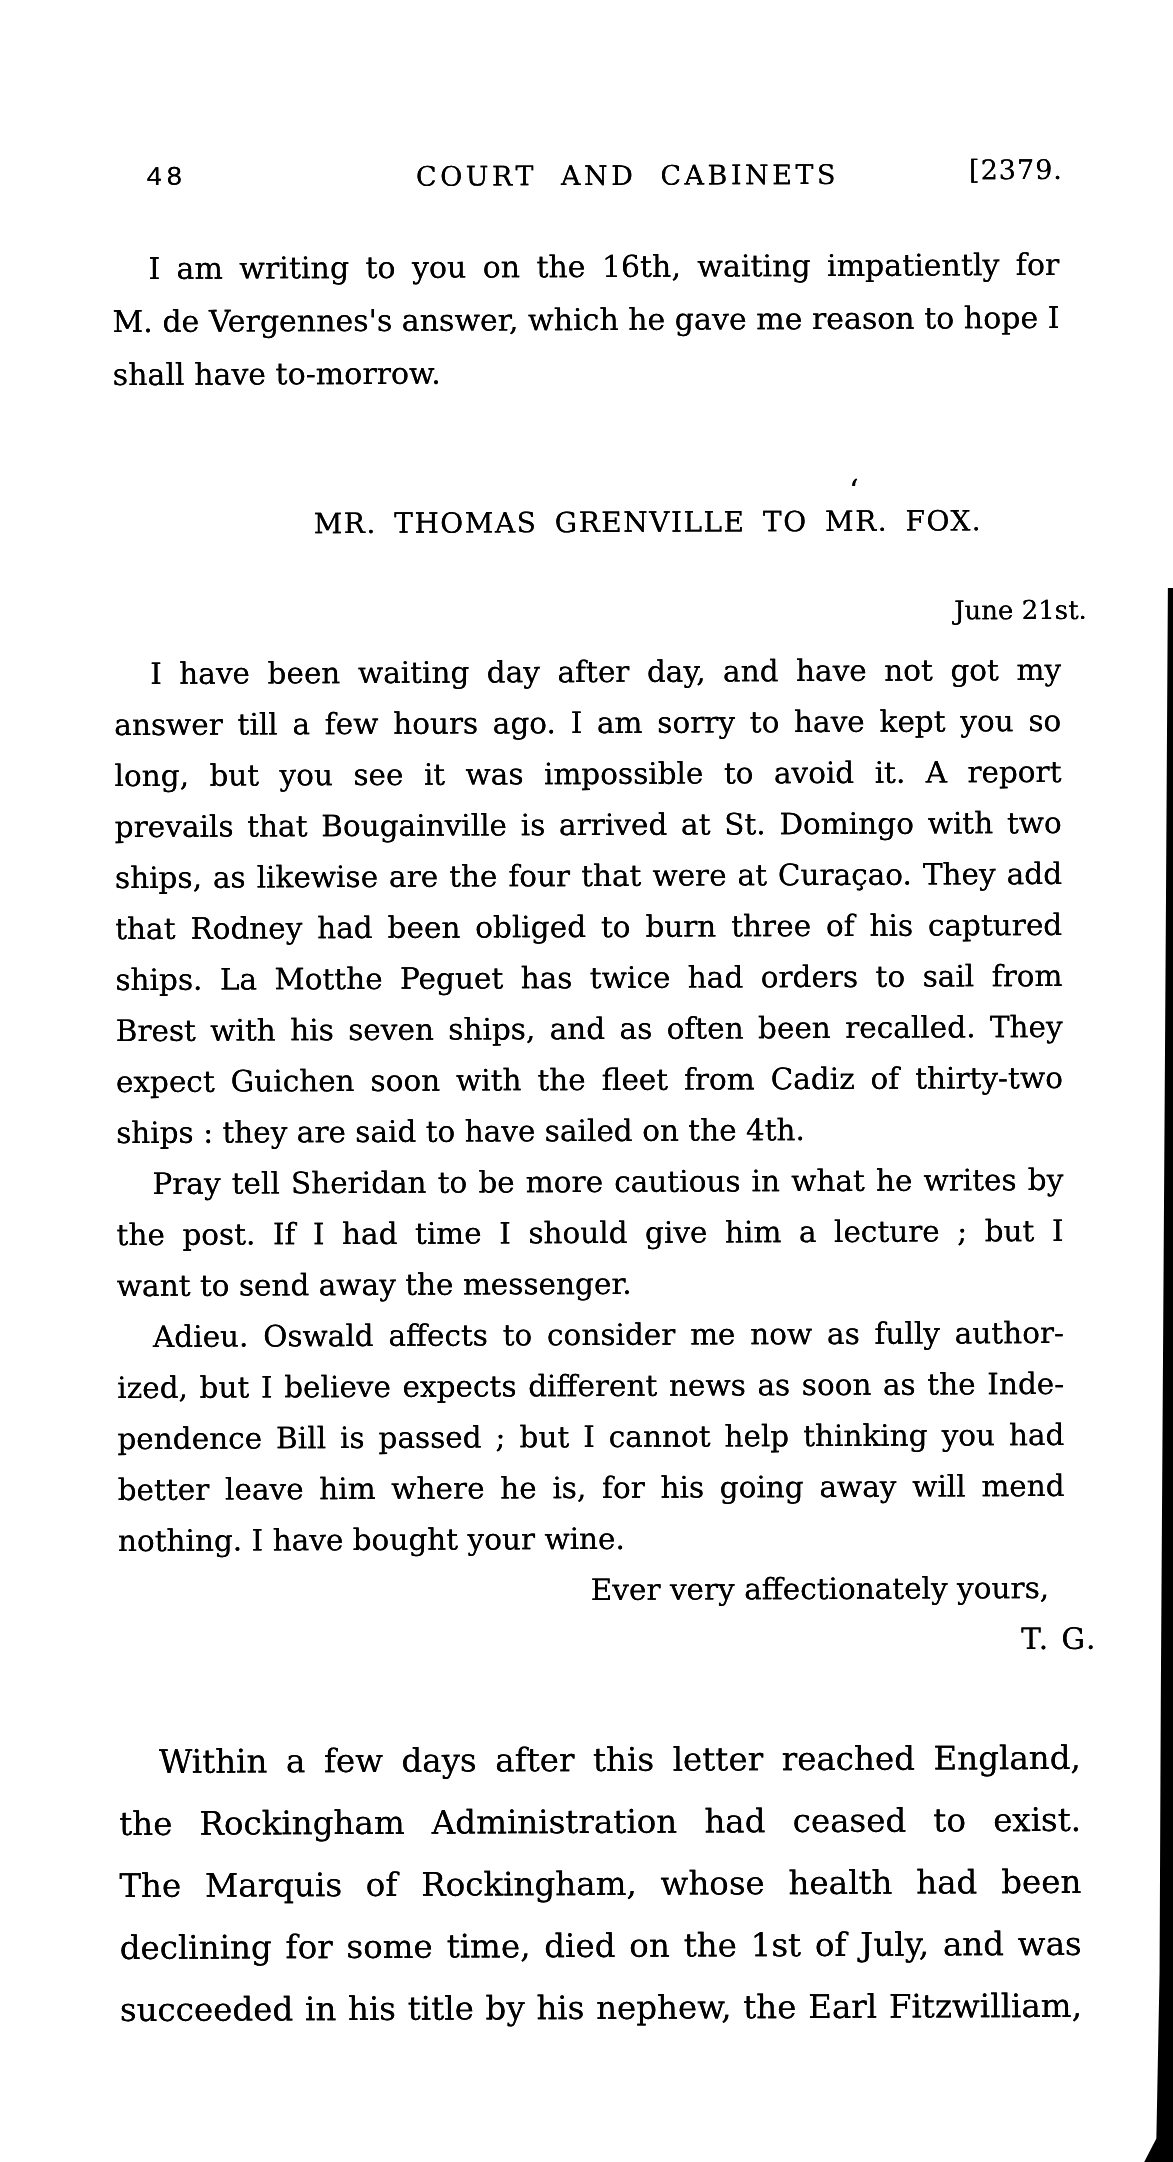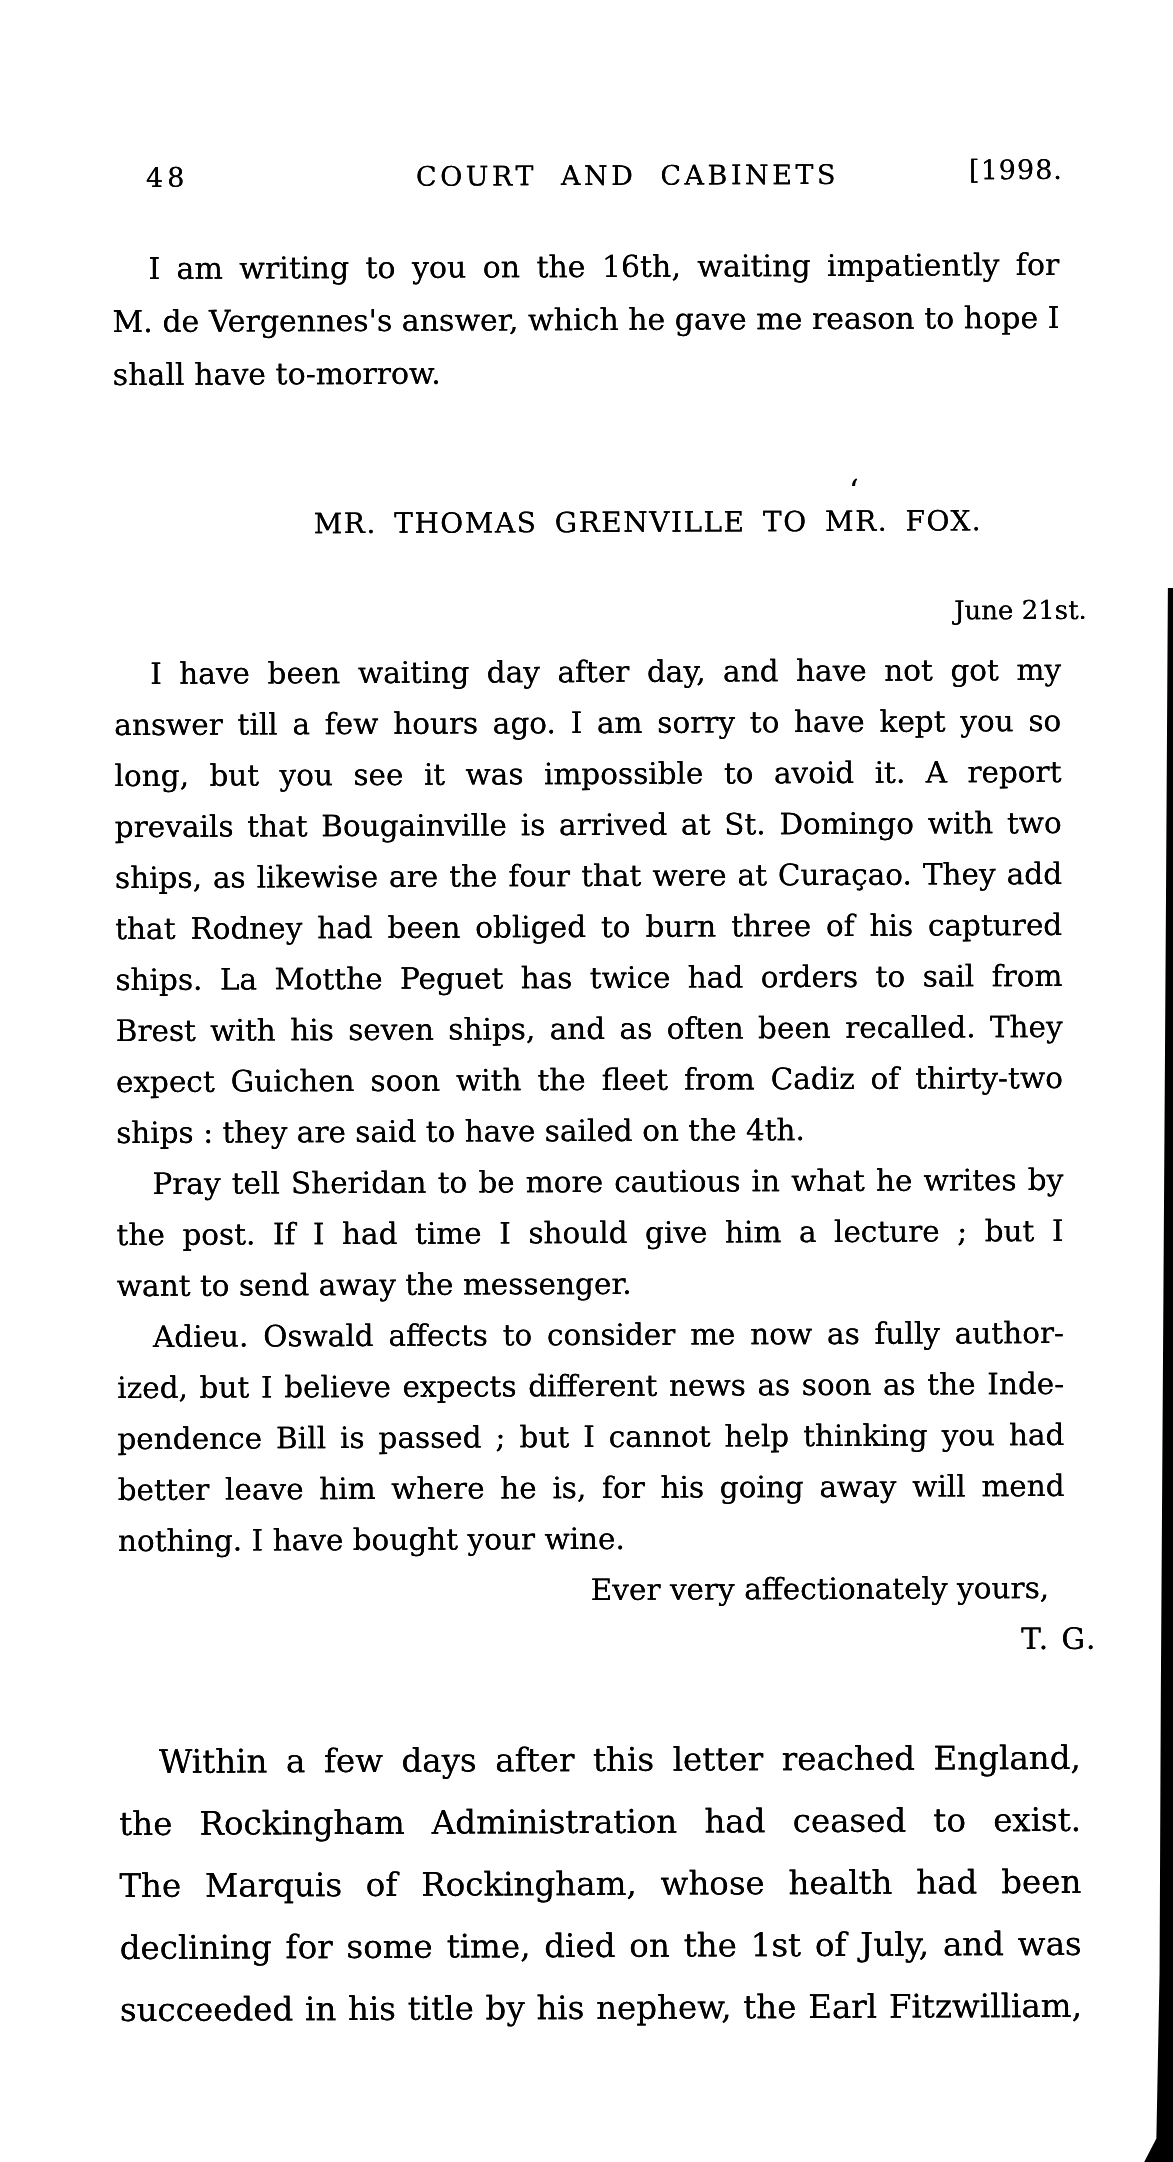--- a/index.html
+++ b/index.html
@@ -34,20 +34,21 @@
     margin-top: 156px;
     height: 40px;
     font-size: 27px;
     line-height: 40px;
   }
   .page-number {
     position: absolute;
     left: 34px;
     top: 0;
     letter-spacing: 4px;
+    font-family: Liberation Mono, monospace;
   }
   .running-title {
     position: absolute;
     left: 50%;
     transform: translateX(-50%) translateX(42px);
     top: 0;
     letter-spacing: 3.5px;
     word-spacing: 12px;
     white-space: nowrap;
   }
@@ -140,21 +141,21 @@
 </style>
 </head>
 <body>
 
 <div class="page">
   <div class="content">
 
     <div class="running-head">
       <span class="page-number">48</span>
       <span class="running-title">COURT AND CABINETS</span>
-      <span class="year-marker">[1998.</span>
+      <span class="year-marker">[2379.</span>
     </div>
 
     <div class="intro">
         <div class="line indent">I am writing to you on the 16th, waiting impatiently for</div>
         <div class="line">M. de Vergennes's answer, which he gave me reason to hope I</div>
         <div class="line last">shall have to-morrow.</div>
       </div>
 
     <div class="stray-mark">‘</div>
 

